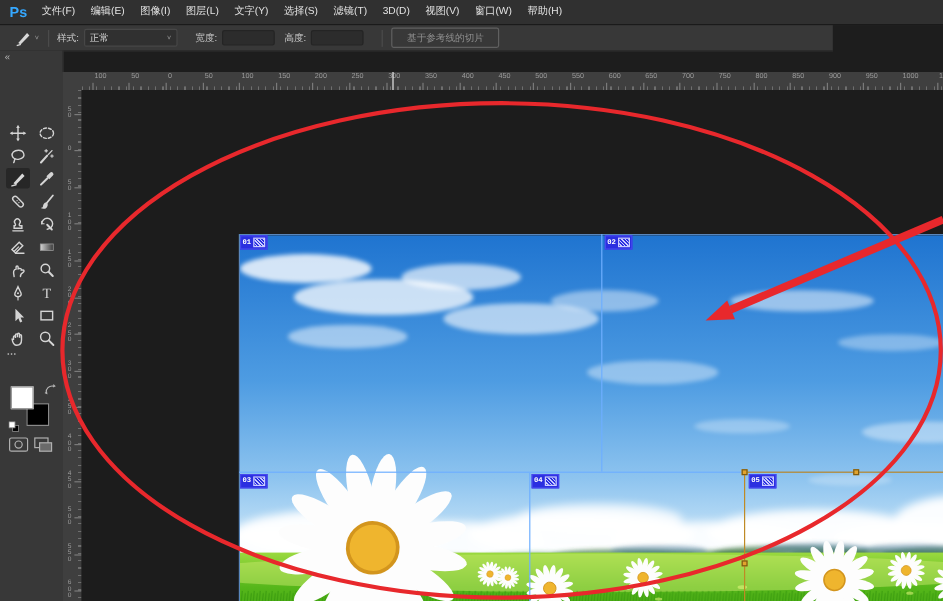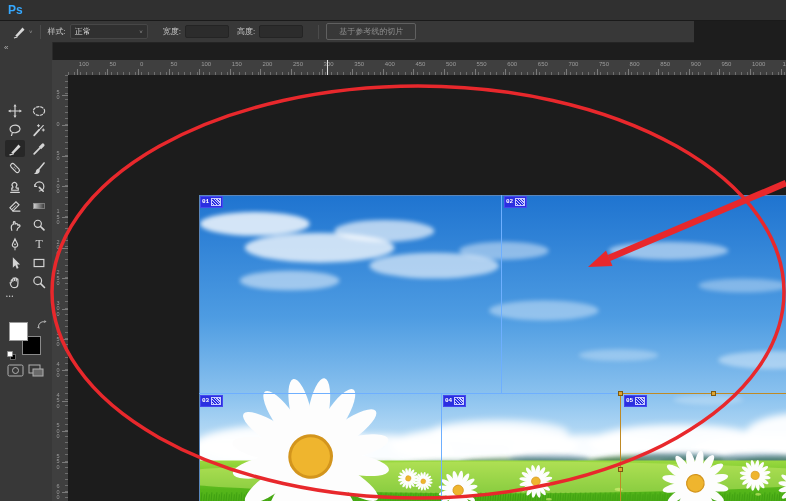--- a/index.html
+++ b/index.html
@@ -71,20 +71,33 @@
   
   #annotation{position:absolute;left:0;top:0;z-index:50;pointer-events:none;}
 </style>
 </head>
 <body>
 
 <div id="app">
 
   <div id="menubar">
     <span id="ps-logo">Ps</span>
+    <div id="menu-items">
+        <span class="menu-item">文件(F)</span>
+        <span class="menu-item">编辑(E)</span>
+        <span class="menu-item">图像(I)</span>
+        <span class="menu-item">图层(L)</span>
+        <span class="menu-item">文字(Y)</span>
+        <span class="menu-item">选择(S)</span>
+        <span class="menu-item">滤镜(T)</span>
+        <span class="menu-item">3D(D)</span>
+        <span class="menu-item">视图(V)</span>
+        <span class="menu-item">窗口(W)</span>
+        <span class="menu-item">帮助(H)</span>
+      </div>
   </div>
 
   <div id="optionsbar">
     <div id="opt-tool">
       <svg width="14" height="14" viewBox="0 0 13 13">
         <path d="M3 10L9.8 2.4l1.8 1.9L4.8 11.2Z" fill="#d8d8d8"></path>
         <path d="M1.8 12l3.2-.9" stroke="#d8d8d8" stroke-width="1" fill="none"></path>
       </svg>
       <span class="chev">˅</span>
     </div>

